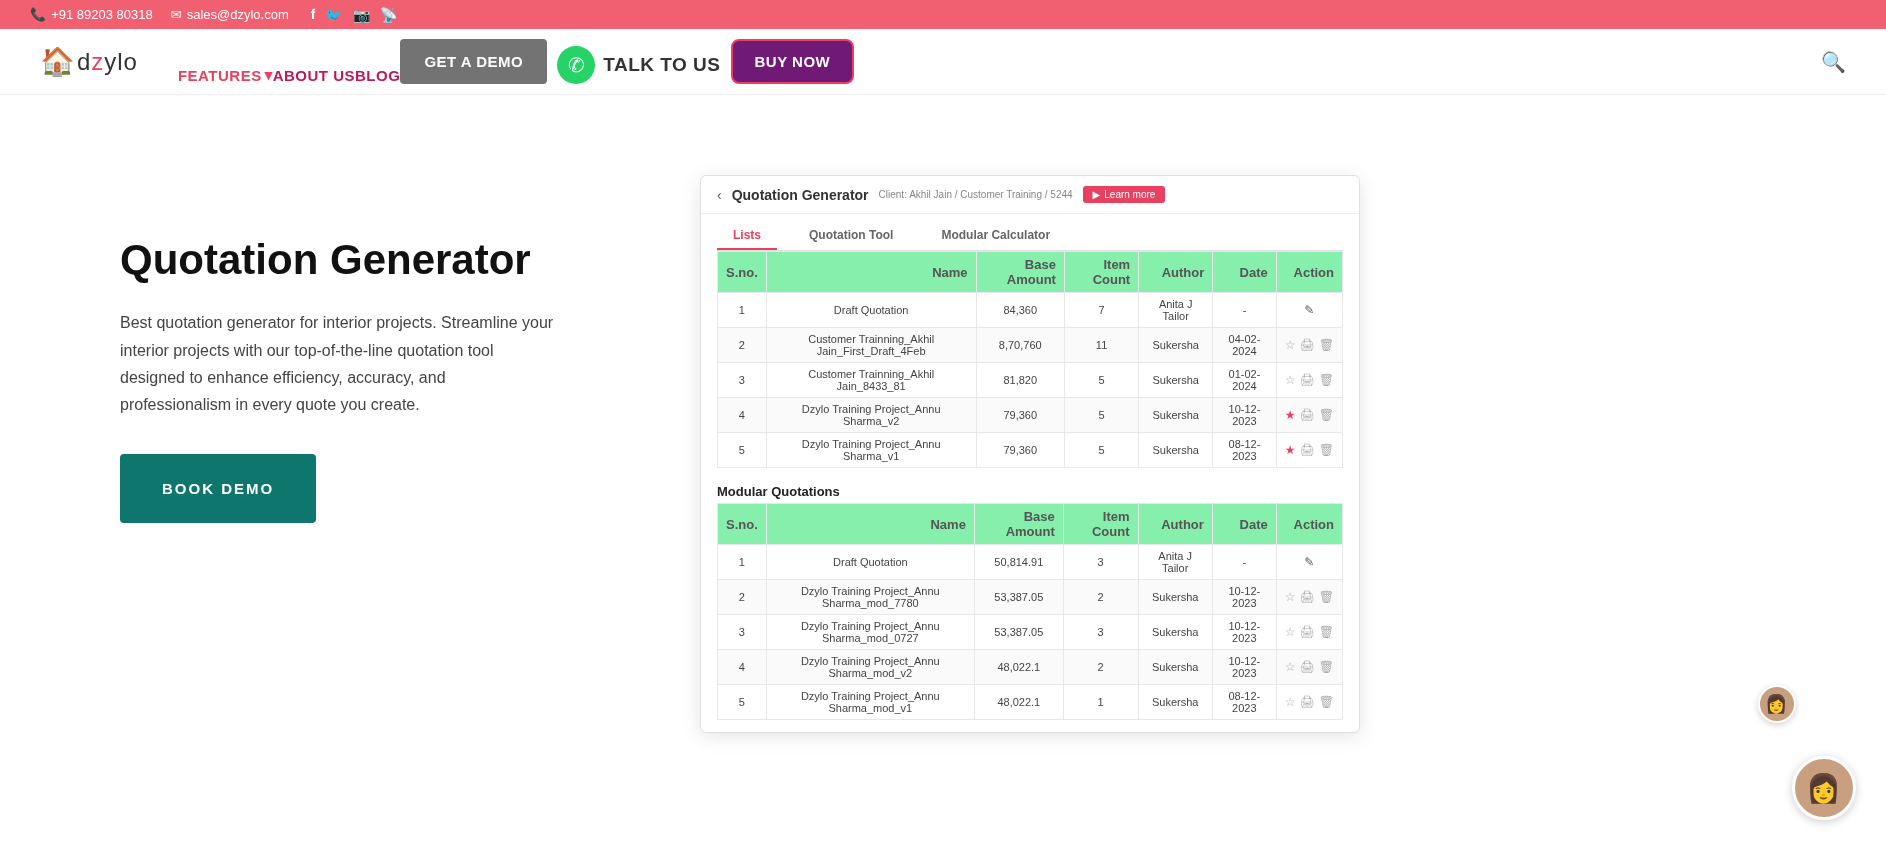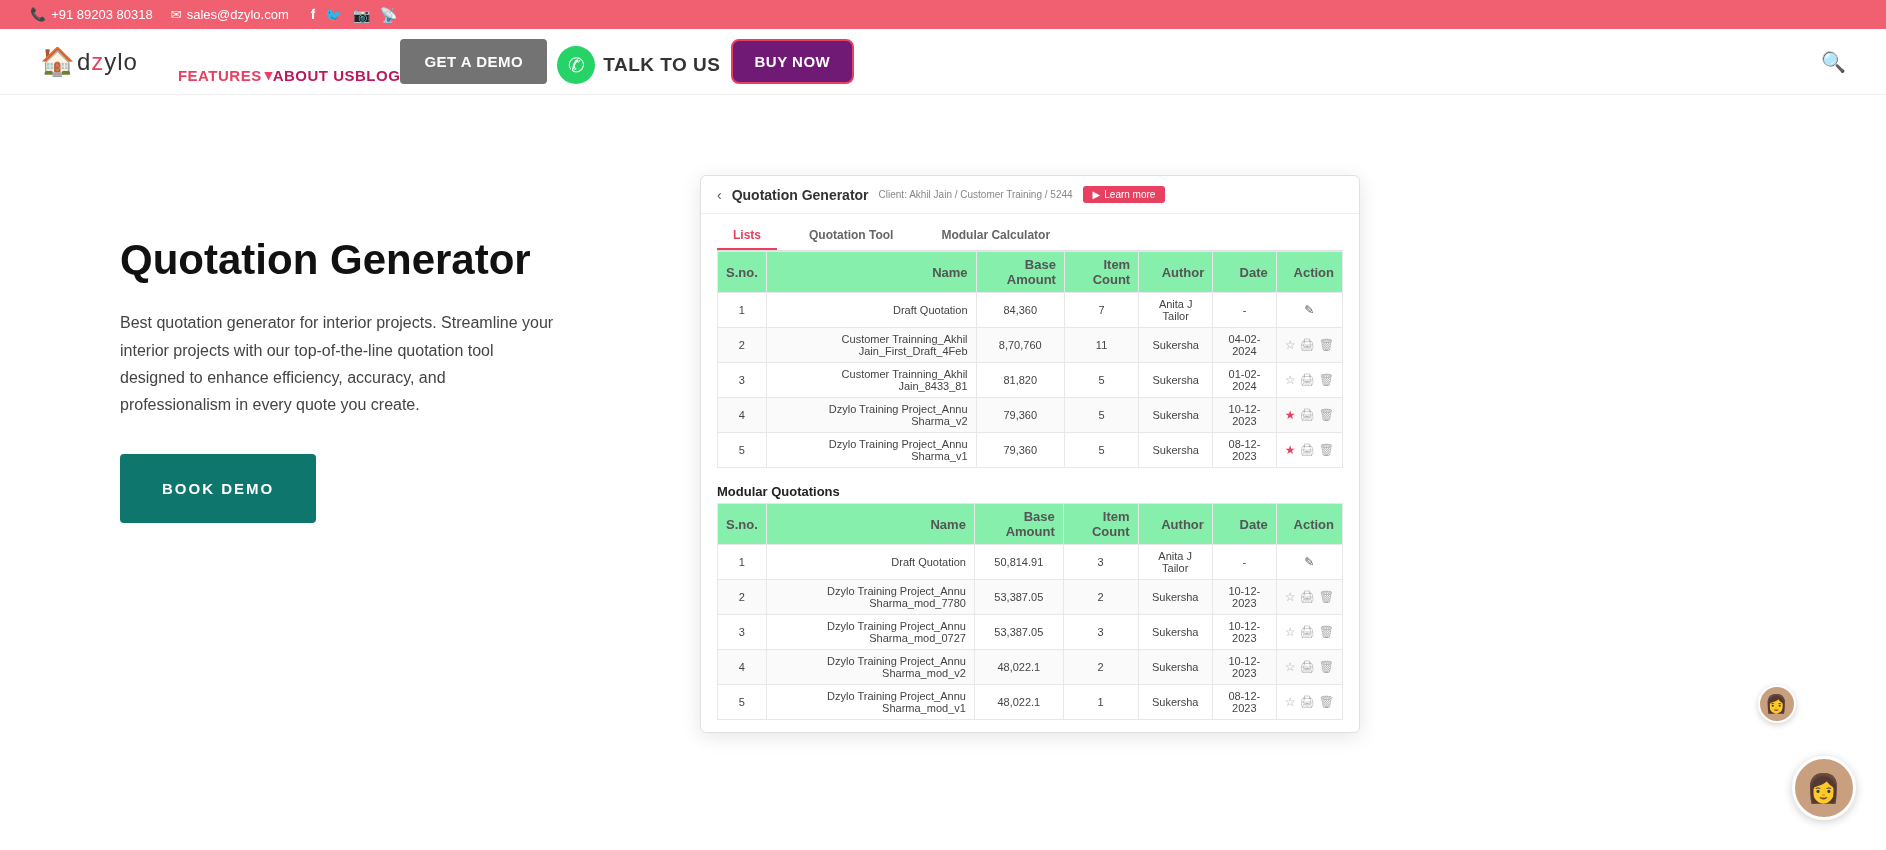--- a/index.html
+++ b/index.html
@@ -138,21 +138,21 @@
     .qg-table {
       width: 100%; border-collapse: collapse; font-size: 11px;
     }
     .qg-table th {
       background: #86efac; color: #555; font-weight: 600; padding: 5px 8px;
       border: 1px solid #e8e8e8; text-align: right; font-size: 13px;
     }
     .qg-table td {
       padding: 5px 8px; border: 1px solid #e8e8e8; text-align: center; color: #444;
     }
-    .qg-table td.name-col { text-align: right; }
+    .qg-table td.name-col { text-align: center; }
     .qg-table tr:nth-child(even) { background: #fafafa; }
     .action-icons { display: flex; gap: 4px; justify-content: center; align-items: center; }
     .action-icon { font-size: 12px; color: #aaa; cursor: pointer; }
     .action-icon.red-star { color: #e84060; }
     .action-icon.edit-icon { color: #555; }
 
     
     .avatar-br {
       position: fixed; bottom: 30px; right: 30px;
       width: 64px; height: 64px; border-radius: 50%;

